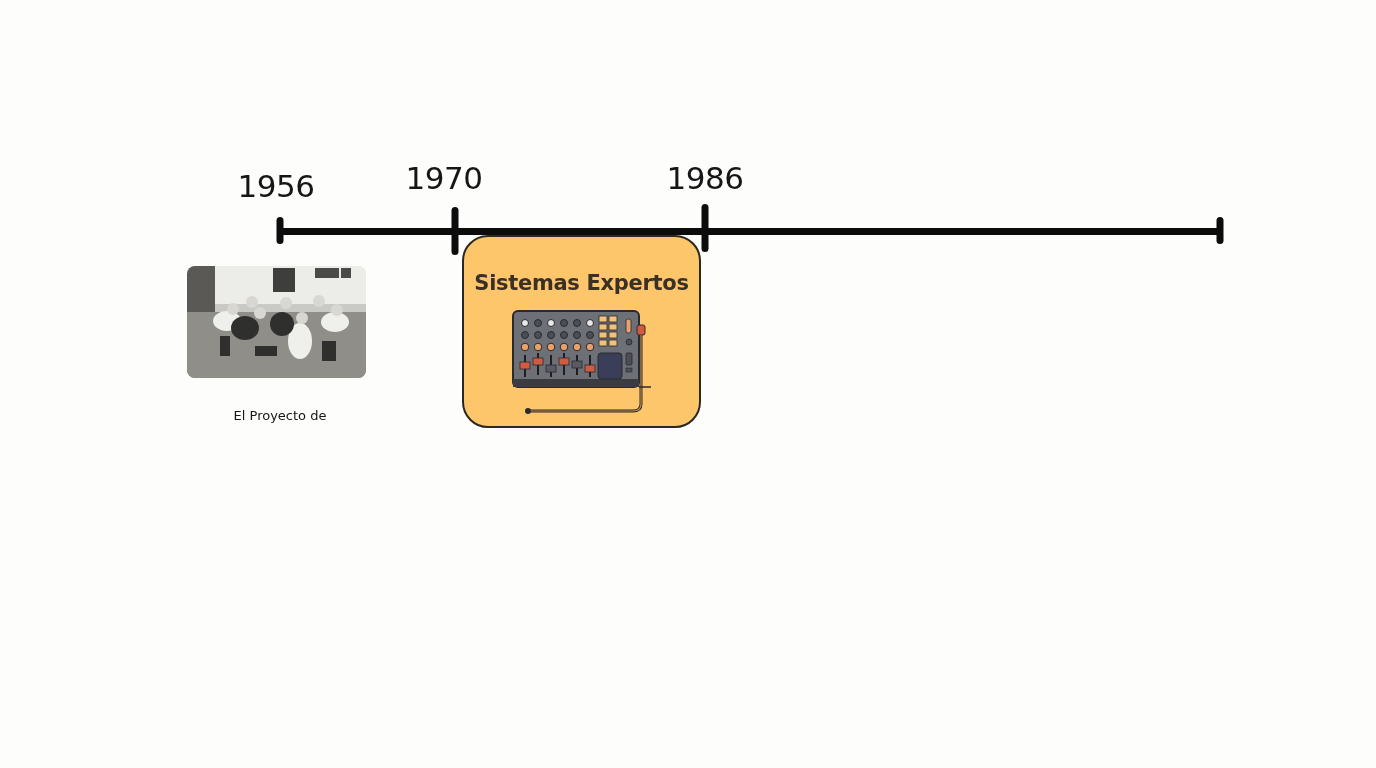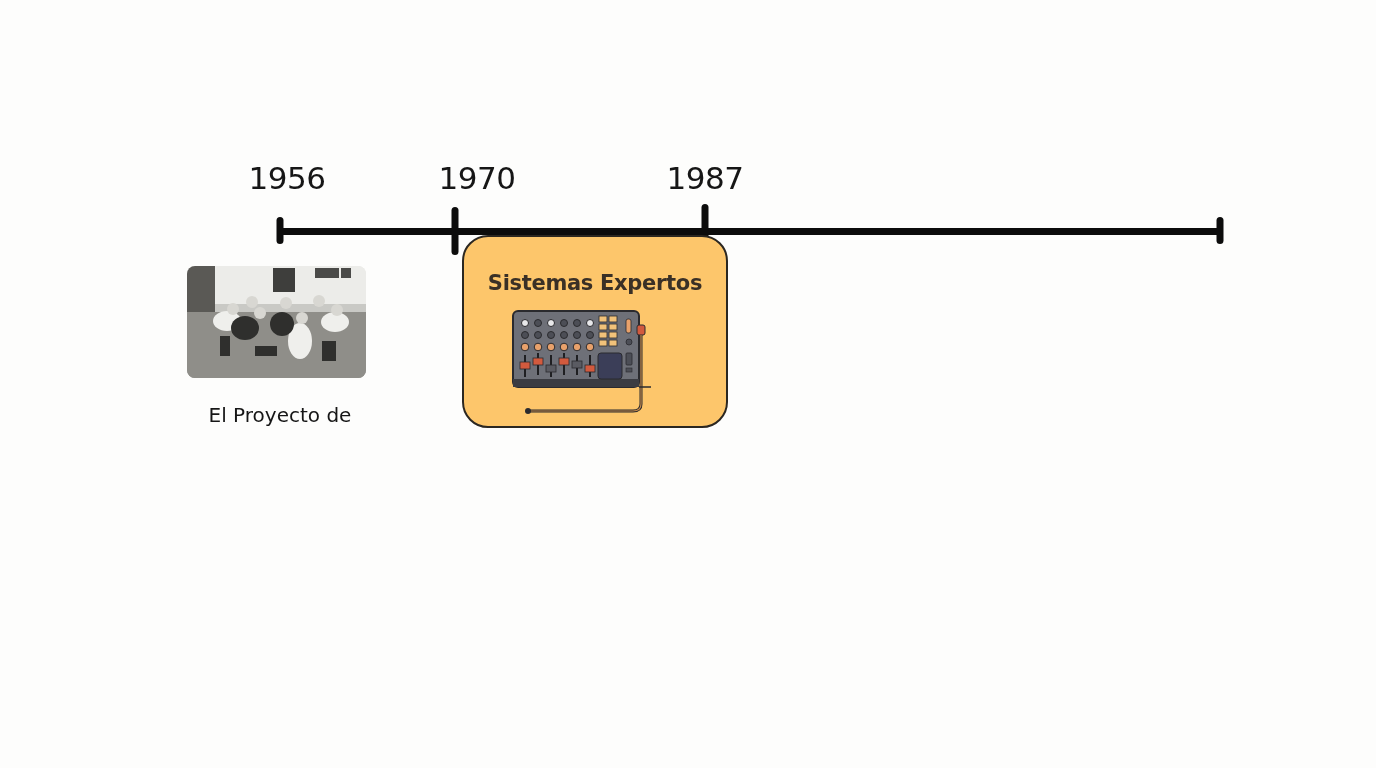--- a/index.html
+++ b/index.html
@@ -38,28 +38,28 @@
       left: 187px; top: 266px;
       width: 179px; height: 112px;
       border-radius: 8px;
       overflow: hidden;
       background: linear-gradient(180deg, #e9e9e6 0%, #dcdcd8 40%, #a7a7a2 62%, #8b8b86 100%);
     }
     .caption {
       position: absolute;
       left: 130px; top: 400px; width: 300px;
       text-align: center;
-      font-size: 20px;
+      font-size: 13px;
       line-height: 31px;
       color: #161616;
     }
     .card {
       position: absolute;
       left: 462px; top: 235px;
-      width: 266px; height: 193px;
+      width: 239px; height: 193px;
       background: #fdc66b;
       border: 2px solid #2b2721;
       border-radius: 26px;
       box-sizing: border-box;
     }
     .card-title {
       position: absolute;
       left: 0; right: 0; top: 34px;
       text-align: center;
       font-size: 21px;
@@ -69,23 +69,23 @@
     }
     .card-icon {
       position: absolute;
       left: 47px; top: 72px;
     }
   </style>
 </head>
 <body>
 
 <div>
-  <div class="year" style="left:287px;">1956</div>
-  <div class="year" style="left:477px;">1970</div>
-  <div class="year" style="left:705px;">1987</div>
+  <div class="year" style="left:276px;margin-top:8px;">1956</div>
+  <div class="year" style="left:444px;">1970</div>
+  <div class="year" style="left:705px;">1986</div>
 
   <div class="axis-line"></div>
   <div class="tick" style="left:280px; top:217px; height:27px;"></div>
   <div class="tick" style="left:455px; top:207px; height:48px;"></div>
   <div class="tick" style="left:705px; top:204px; height:48px;"></div>
   <div class="tick" style="left:1220px; top:217px; height:27px;"></div>
 </div>
 
 <div>
   <div class="photo">

